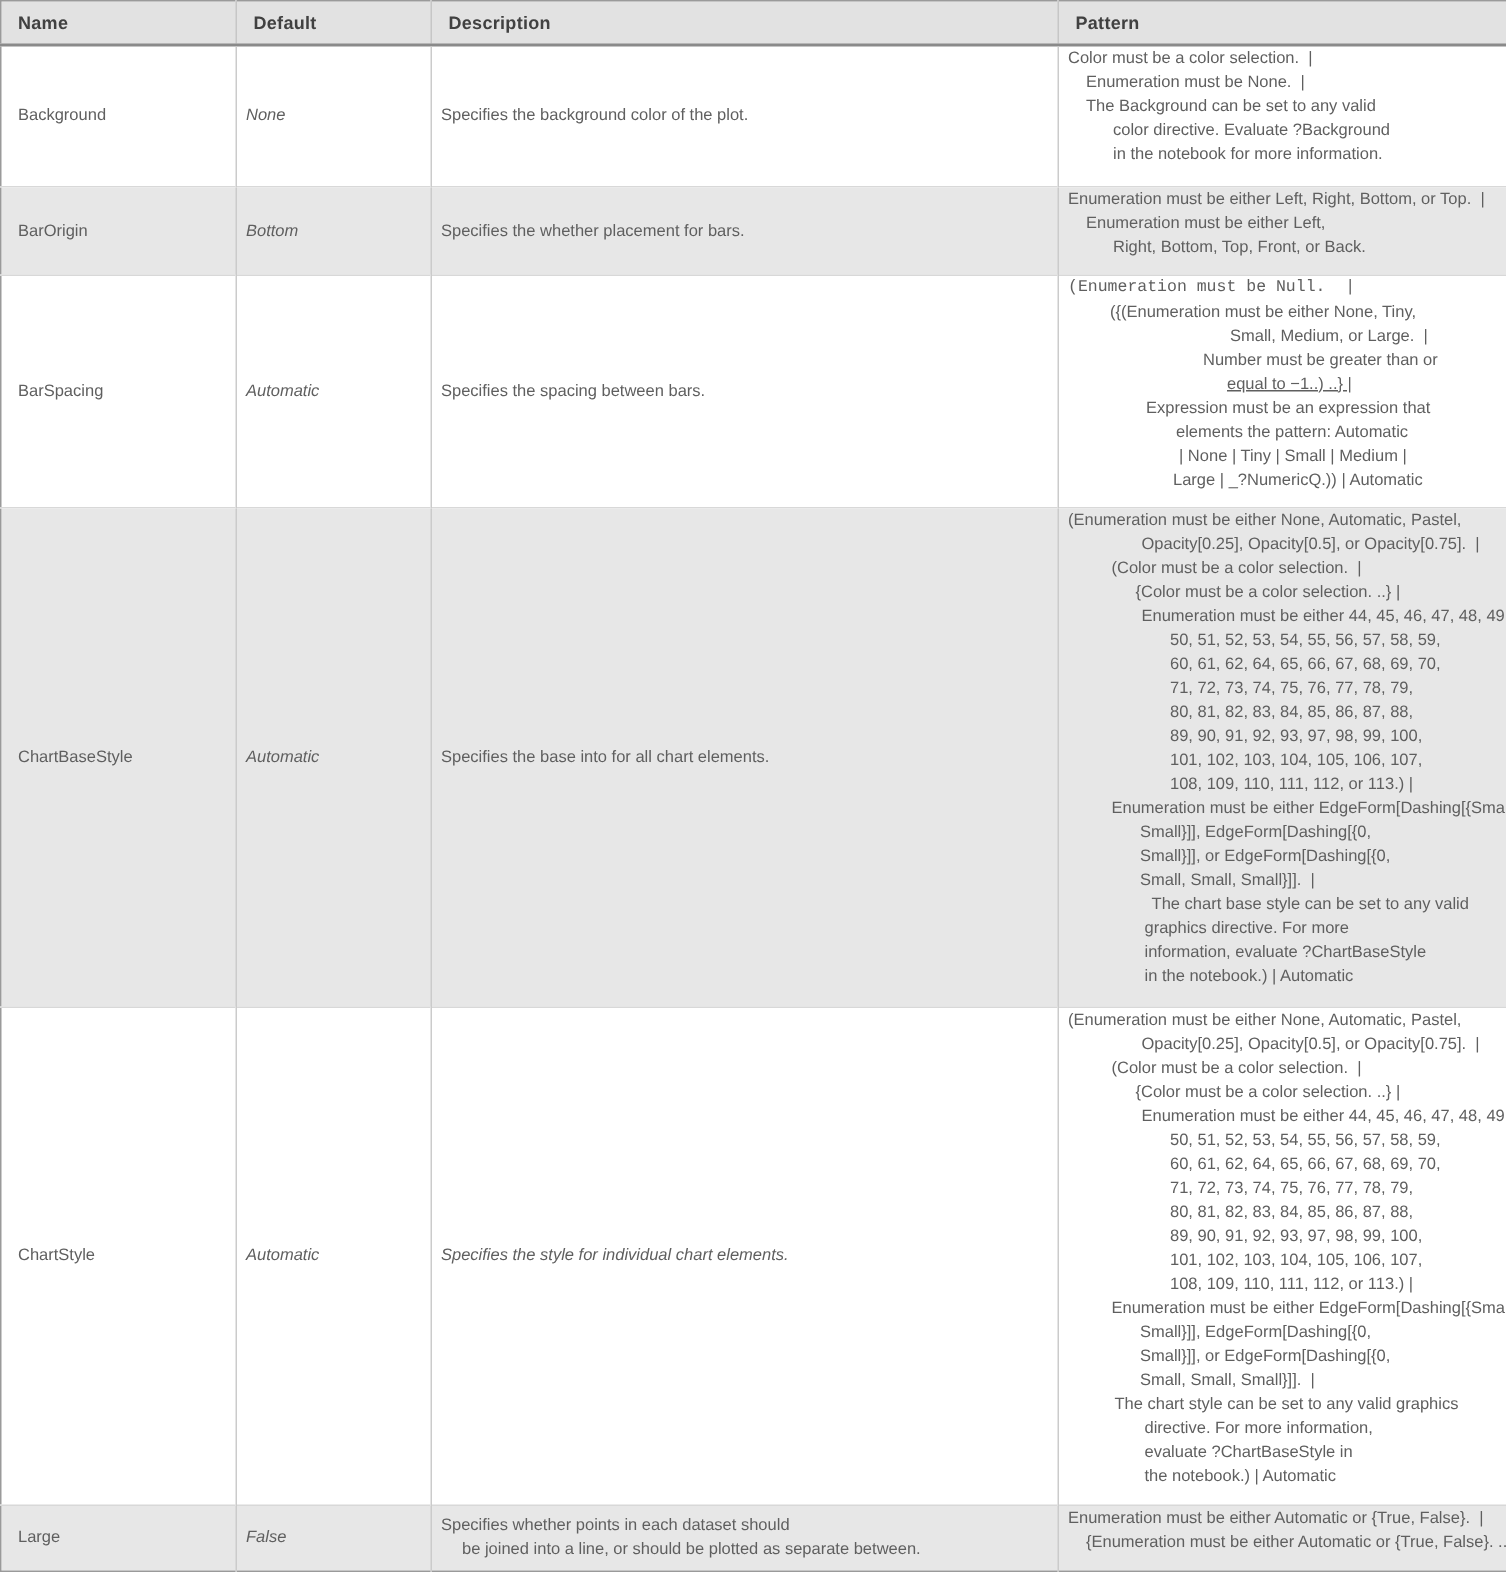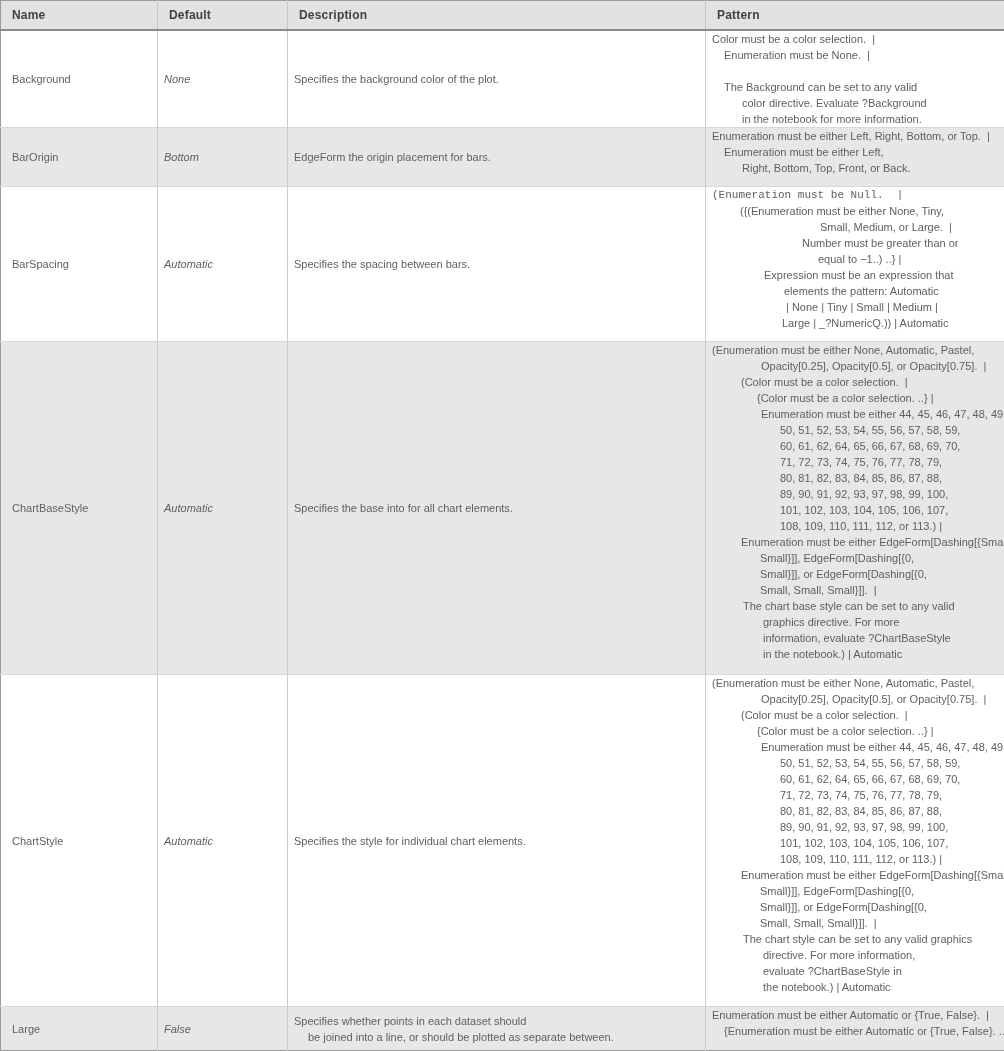--- a/index.html
+++ b/index.html
@@ -80,49 +80,49 @@
   <tbody id="tbody">
       <tr style="height: 94px;">
         <td class="col-name">Background</td>
         <td class="col-default">None</td>
         <td class="col-desc">
           <div class="line" style="padding-left: 6px;">Specifies the background color of the plot.</div>
         </td>
         <td class="col-pattern">
           <div class="line" style="padding-left: 6px;">Color must be a color selection.  |</div>
           <div class="line" style="padding-left: 18px;">Enumeration must be None.  |</div>
-          <div class="line" style="padding-left: 18px; margin-top: 16px;">The Background can be set to any valid</div>
+          <div class="line" style="padding-left: 18px;">The Background can be set to any valid</div>
           <div class="line" style="padding-left: 36px;">color directive. Evaluate ?Background</div>
           <div class="line" style="padding-left: 36px;">in the notebook for more information.</div>
         </td>
       </tr>
       <tr class="shaded" style="height: 59px;">
         <td class="col-name">BarOrigin</td>
         <td class="col-default">Bottom</td>
         <td class="col-desc">
-          <div class="line" style="padding-left: 6px;">EdgeForm the origin placement for bars.</div>
+          <div class="line" style="padding-left: 6px;">Specifies the whether placement for bars.</div>
         </td>
         <td class="col-pattern">
           <div class="line" style="padding-left: 6px;">Enumeration must be either Left, Right, Bottom, or Top.  |</div>
           <div class="line" style="padding-left: 18px;">Enumeration must be either Left,</div>
           <div class="line" style="padding-left: 36px;">Right, Bottom, Top, Front, or Back.</div>
         </td>
       </tr>
       <tr style="height: 155px;">
         <td class="col-name">BarSpacing</td>
         <td class="col-default">Automatic</td>
         <td class="col-desc">
           <div class="line" style="padding-left: 6px;">Specifies the spacing between bars.</div>
         </td>
         <td class="col-pattern">
           <div class="line" style="padding-left: 6px; font-family: Liberation Mono, monospace;">(Enumeration must be Null.  |</div>
           <div class="line" style="padding-left: 34px;">({(Enumeration must be either None, Tiny,</div>
           <div class="line" style="padding-left: 114px;">Small, Medium, or Large.  |</div>
           <div class="line" style="padding-left: 96px;">Number must be greater than or</div>
-          <div class="line" style="padding-left: 112px;">equal to −1..) ..} |</div>
+          <div class="line" style="padding-left: 112px; text-decoration: underline;">equal to −1..) ..} |</div>
           <div class="line" style="padding-left: 58px;">Expression must be an expression that</div>
           <div class="line" style="padding-left: 78px;">elements the pattern: Automatic</div>
           <div class="line" style="padding-left: 80px;">| None | Tiny | Small | Medium |</div>
           <div class="line" style="padding-left: 76px;">Large | _?NumericQ.)) | Automatic</div>
         </td>
       </tr>
       <tr class="shaded" style="height: 333px;">
         <td class="col-name">ChartBaseStyle</td>
         <td class="col-default">Automatic</td>
         <td class="col-desc">
@@ -138,31 +138,31 @@
           <div class="line" style="padding-left: 74px;">60, 61, 62, 64, 65, 66, 67, 68, 69, 70,</div>
           <div class="line" style="padding-left: 74px;">71, 72, 73, 74, 75, 76, 77, 78, 79,</div>
           <div class="line" style="padding-left: 74px;">80, 81, 82, 83, 84, 85, 86, 87, 88,</div>
           <div class="line" style="padding-left: 74px;">89, 90, 91, 92, 93, 97, 98, 99, 100,</div>
           <div class="line" style="padding-left: 74px;">101, 102, 103, 104, 105, 106, 107,</div>
           <div class="line" style="padding-left: 74px;">108, 109, 110, 111, 112, or 113.) |</div>
           <div class="line" style="padding-left: 35px;">Enumeration must be either EdgeForm[Dashing[{Small,</div>
           <div class="line" style="padding-left: 54px;">Small}]], EdgeForm[Dashing[{0,</div>
           <div class="line" style="padding-left: 54px;">Small}]], or EdgeForm[Dashing[{0,</div>
           <div class="line" style="padding-left: 54px;">Small, Small, Small}]].  |</div>
-          <div class="line" style="padding-left: 37px;">The chart base style can be set to any valid</div>
+          <div class="line" style="padding-left: 37px; text-align: center;">The chart base style can be set to any valid</div>
           <div class="line" style="padding-left: 57px;">graphics directive. For more</div>
           <div class="line" style="padding-left: 57px;">information, evaluate ?ChartBaseStyle</div>
           <div class="line" style="padding-left: 57px;">in the notebook.) | Automatic</div>
         </td>
       </tr>
       <tr style="height: 332px;">
         <td class="col-name">ChartStyle</td>
         <td class="col-default">Automatic</td>
         <td class="col-desc">
-          <div class="line" style="padding-left: 6px;">Specifies the style for individual chart elements.</div>
+          <div class="line" style="padding-left: 6px; font-style: italic;">Specifies the style for individual chart elements.</div>
         </td>
         <td class="col-pattern">
           <div class="line" style="padding-left: 6px;">(Enumeration must be either None, Automatic, Pastel,</div>
           <div class="line" style="padding-left: 55px;">Opacity[0.25], Opacity[0.5], or Opacity[0.75].  |</div>
           <div class="line" style="padding-left: 35px;">(Color must be a color selection.  |</div>
           <div class="line" style="padding-left: 51px;">{Color must be a color selection. ..} |</div>
           <div class="line" style="padding-left: 55px;">Enumeration must be either 44, 45, 46, 47, 48, 49,</div>
           <div class="line" style="padding-left: 74px;">50, 51, 52, 53, 54, 55, 56, 57, 58, 59,</div>
           <div class="line" style="padding-left: 74px;">60, 61, 62, 64, 65, 66, 67, 68, 69, 70,</div>
           <div class="line" style="padding-left: 74px;">71, 72, 73, 74, 75, 76, 77, 78, 79,</div>

